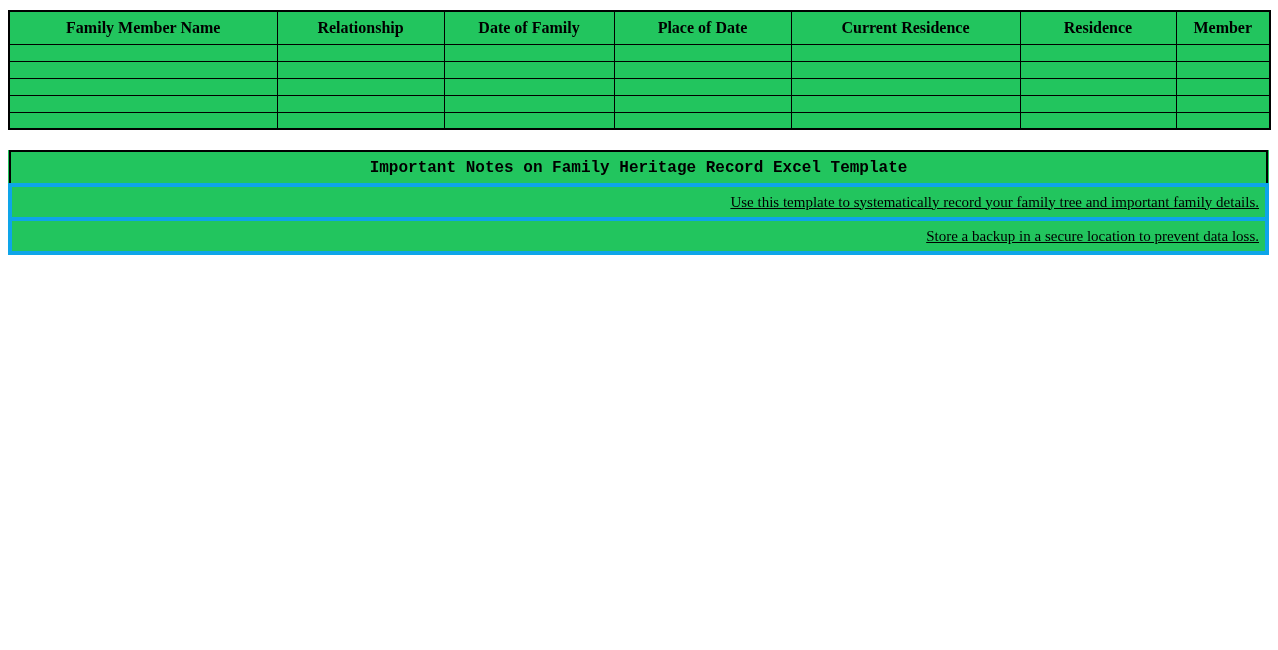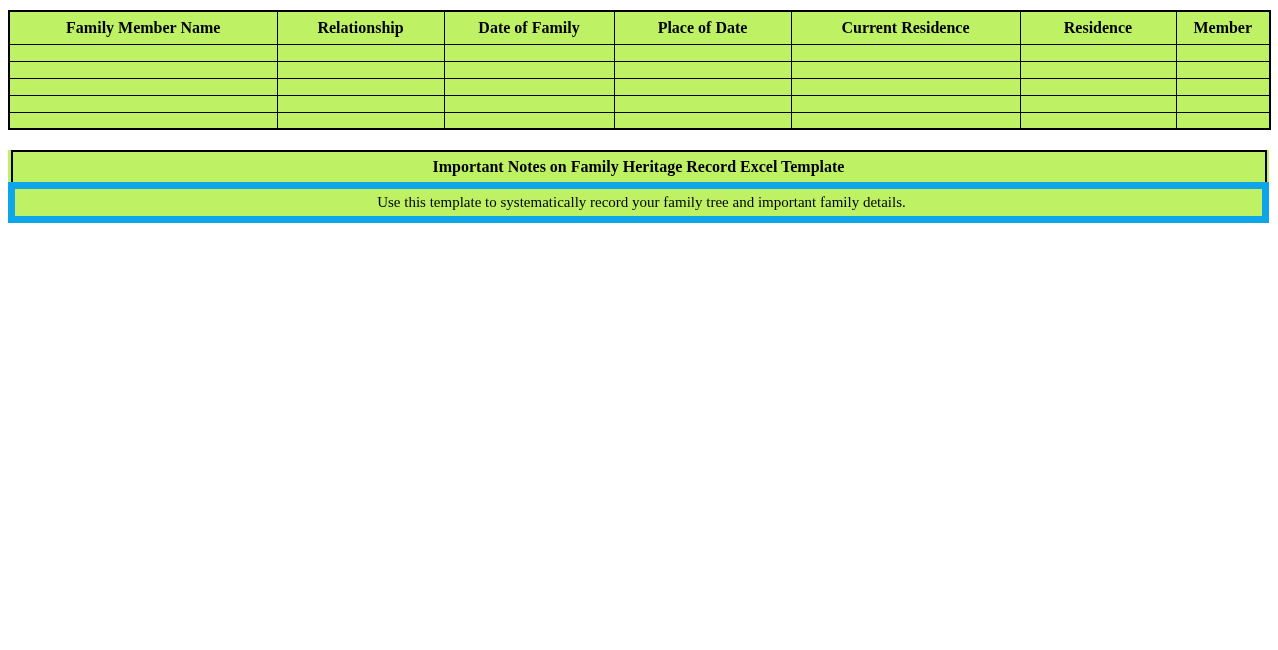--- a/index.html
+++ b/index.html
@@ -14,21 +14,21 @@
     width: 1278px;
     height: 650px;
     padding: 10px 8px 0 8px;
     background: #ffffff;
     overflow: hidden;
   }
   table {
     table-layout: fixed;
     border-collapse: collapse;
     width: 1261px;
-    background: #bef264;
+    background: #22c55e;
   }
   
   .family-table {
     border: 2px solid #000000;
   }
   .family-table th {
     border: 1px solid #000000;
     height: 33px;
     padding: 0 2px;
     font-size: 16px;
@@ -58,28 +58,30 @@
     margin-top: 20px;
   }
   .notes-table th {
     border: 1px solid #000000;
     height: 34px;
     padding: 0 4px;
     font-size: 16px;
     font-weight: bold;
     text-align: center;
     vertical-align: middle;
+    font-family: Liberation Mono, monospace;
   }
   .notes-table td {
-    border: 7px solid #0ea5e9;
+    border: 4px solid #0ea5e9;
     height: 34px;
     padding: 0 6px 0 12px;
     font-size: 15px;
-    text-align: center;
+    text-align: right;
     vertical-align: middle;
+    text-decoration: underline;
   }
 </style>
 </head>
 <body>
 
 <div class="page">
 
   <table class="family-table">
     <colgroup>
       <col class="col-name">
@@ -153,16 +155,19 @@
   <table class="notes-table">
     <thead>
       <tr>
         <th>Important Notes on Family Heritage Record Excel Template</th>
       </tr>
     </thead>
     <tbody>
       <tr>
         <td>Use this template to systematically record your family tree and important family details.</td>
       </tr>
+      <tr>
+        <td>Store a backup in a secure location to prevent data loss.</td>
+      </tr>
     </tbody>
   </table>
 
 </div>
 
 </body></html>

